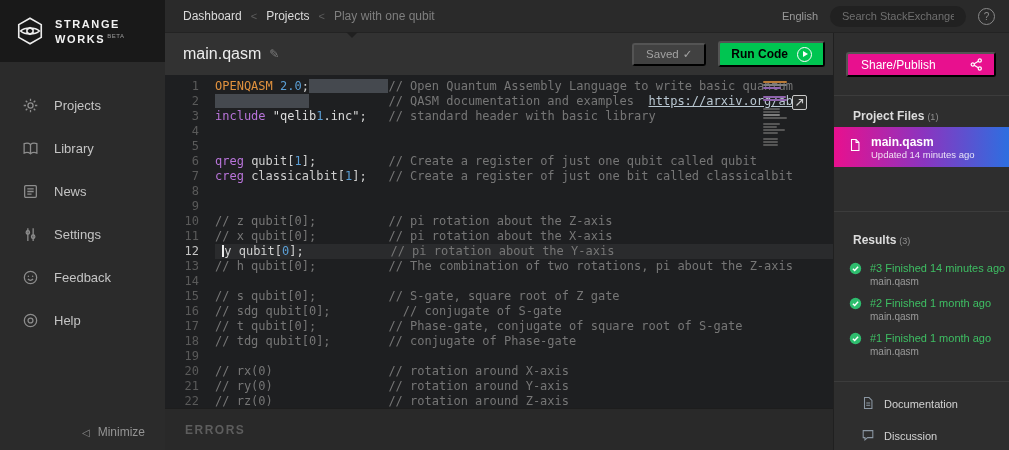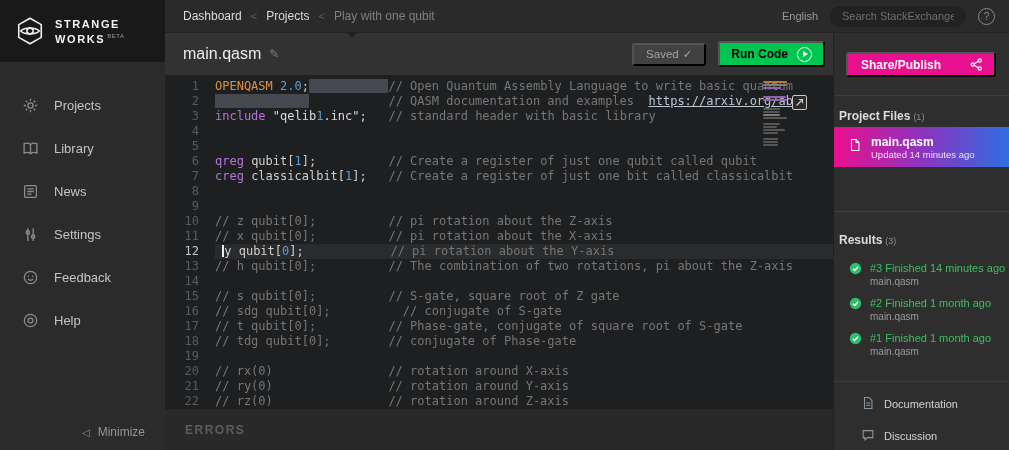--- a/index.html
+++ b/index.html
@@ -66,25 +66,25 @@
   .minimap{position:absolute;top:6px;right:46px;width:24px;cursor:pointer}
   .mm-bar{height:2px;margin-bottom:1px;border-radius:1px}
   .expand-btn{position:absolute;top:20px;right:26px;width:15px;height:15px;border:1.5px solid #c9c9c9;border-radius:2px;background:#2a2a2a;display:flex;align-items:center;justify-content:center;cursor:pointer}
   .expand-btn svg{width:9px;height:9px;stroke:#c9c9c9;fill:none;stroke-width:1.6}
 
   .statusbar{height:42px;background:#292929;display:flex;align-items:center;padding-left:20px;border-top:1px solid #1d1d1d}
   .errors-label{color:#5d5d5d;font-size:12px;letter-spacing:1.5px;font-weight:bold;cursor:pointer}
 
   
   .rightpanel{position:absolute;left:833px;top:33px;width:176px;height:417px;background:#2e2e2e;border-left:1px solid #202020}
-  .share-btn{position:absolute;top:19px;left:12px;right:13px;height:25px;background:var(--accent-pink);border-radius:3px;color:#fff;font-weight:bold;font-size:12px;display:flex;align-items:center;padding:0 10px 0 13px;cursor:pointer}
+  .share-btn{position:absolute;top:19px;left:12px;right:13px;height:25px;background:var(--accent-pink);border-radius:3px;color:#fff;font-weight:normal;font-size:12px;display:flex;align-items:center;padding:0 10px 0 13px;cursor:pointer}
   .share-ic{margin-left:auto;display:inline-flex}
   .share-ic svg{width:15px;height:15px;stroke:#fff;fill:none;stroke-width:1.3}
   .divider{position:absolute;left:0;right:0;height:1px;background:#3c3c3c}
-  .sec-title{position:absolute;left:5px;color:#dcdcdc;font-size:12px;font-weight:bold}
+  .sec-title{position:absolute;left:19px;color:#dcdcdc;font-size:12px;font-weight:bold}
   .sec-count{color:#8f8f8f;font-size:9px;font-weight:normal;margin-left:3px}
   #file-list{position:absolute;top:94px;left:0;right:0}
   .file-item{height:40px;background:linear-gradient(90deg,var(--accent-pink) 0%,#8a35c0 52%,var(--grad-blue) 100%);display:flex;align-items:center;padding-left:14px;gap:9px;cursor:pointer}
   .fi-ic svg{width:14px;height:14px;stroke:#fff;fill:none;stroke-width:1.2}
   .fi-name{color:#fff;font-size:12px;font-weight:bold;line-height:14px}
   .fi-upd{color:rgba(255,255,255,.85);font-size:9.5px}
   .add-file{position:absolute;top:143px;left:0;right:0;height:22px;display:flex;align-items:center;gap:10px;padding-left:15px;color:#8f8f8f;font-size:10px;font-weight:bold;letter-spacing:1px;cursor:pointer}
   .add-file svg{width:13px;height:13px;stroke:#8f8f8f;fill:none;stroke-width:1.2}
   #result-list{position:absolute;top:228px;left:0;right:0}
   .result-item{display:flex;align-items:flex-start;gap:8px;padding-left:15px;margin-bottom:8px;cursor:pointer}

